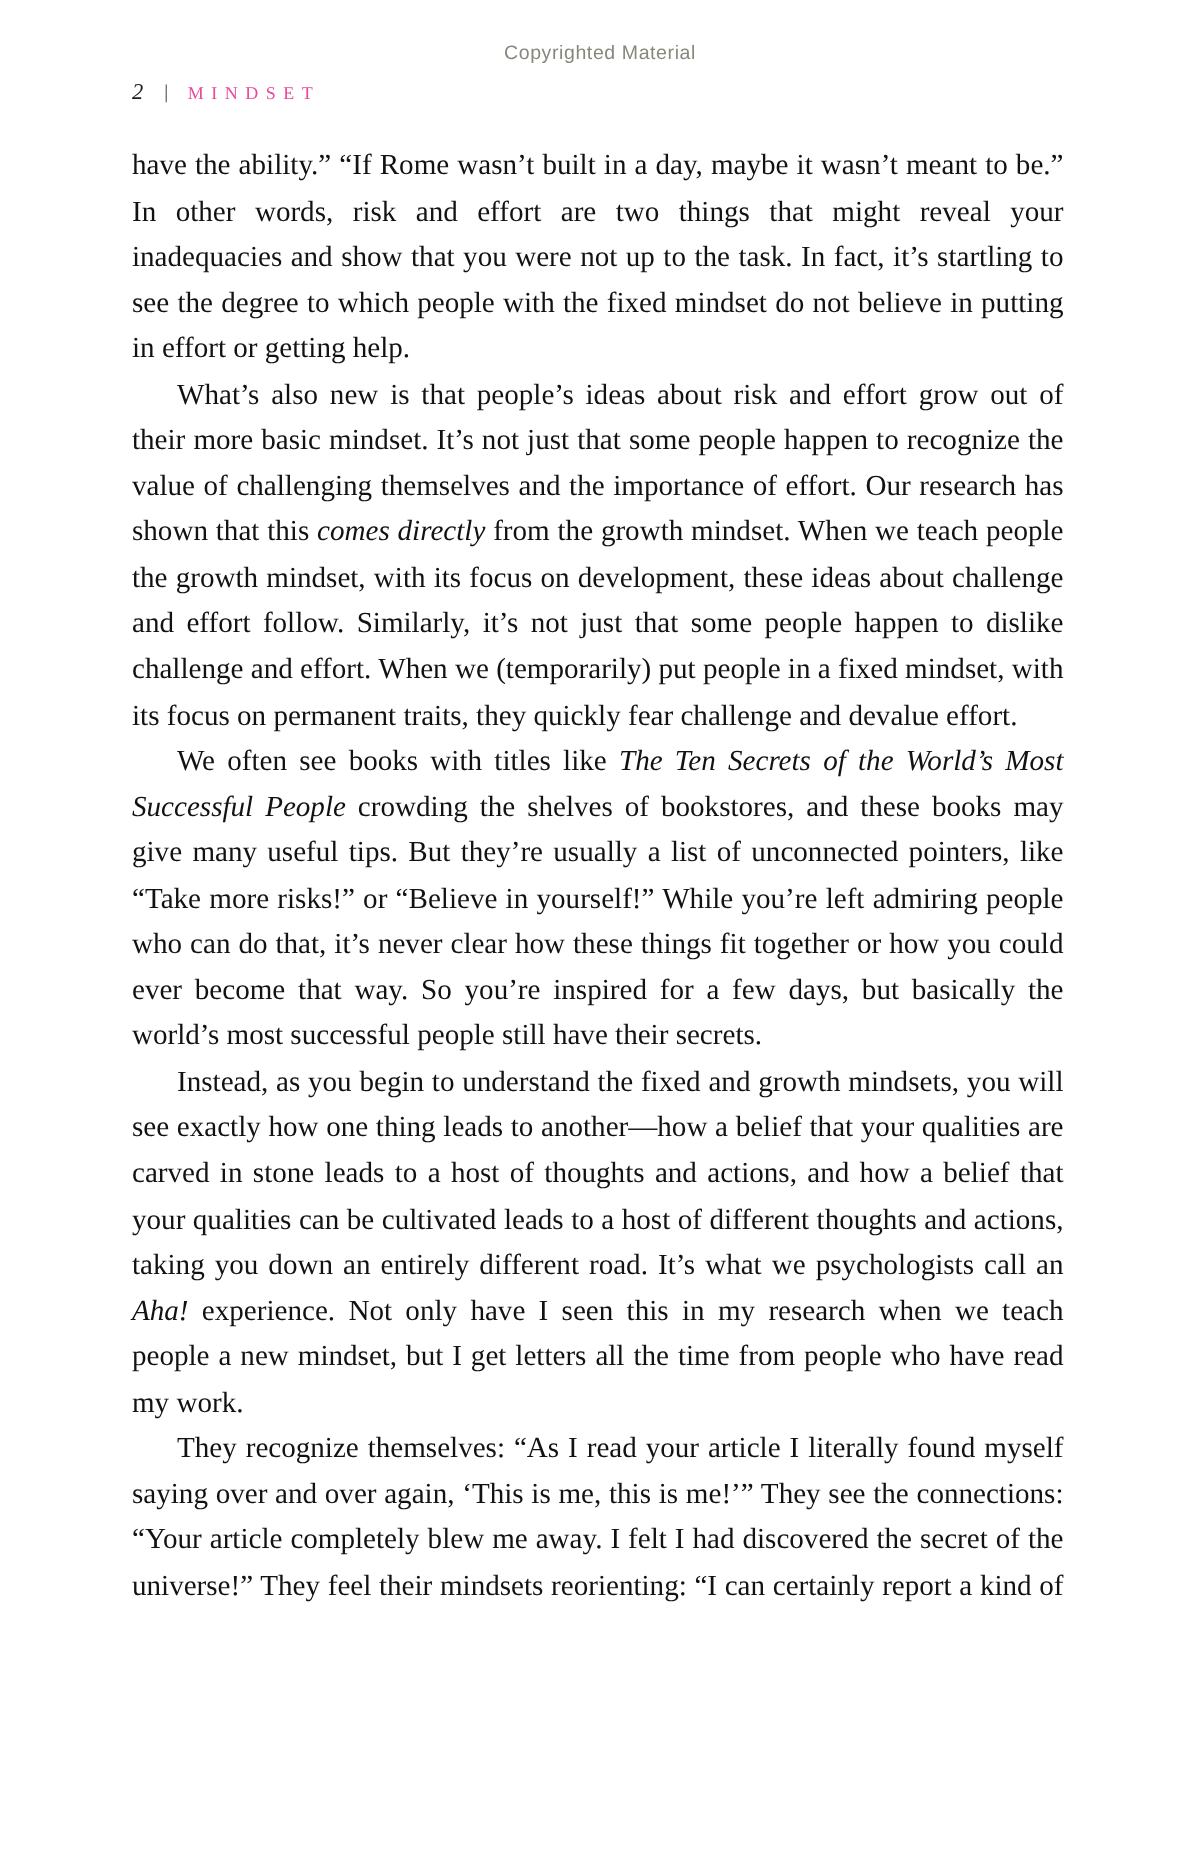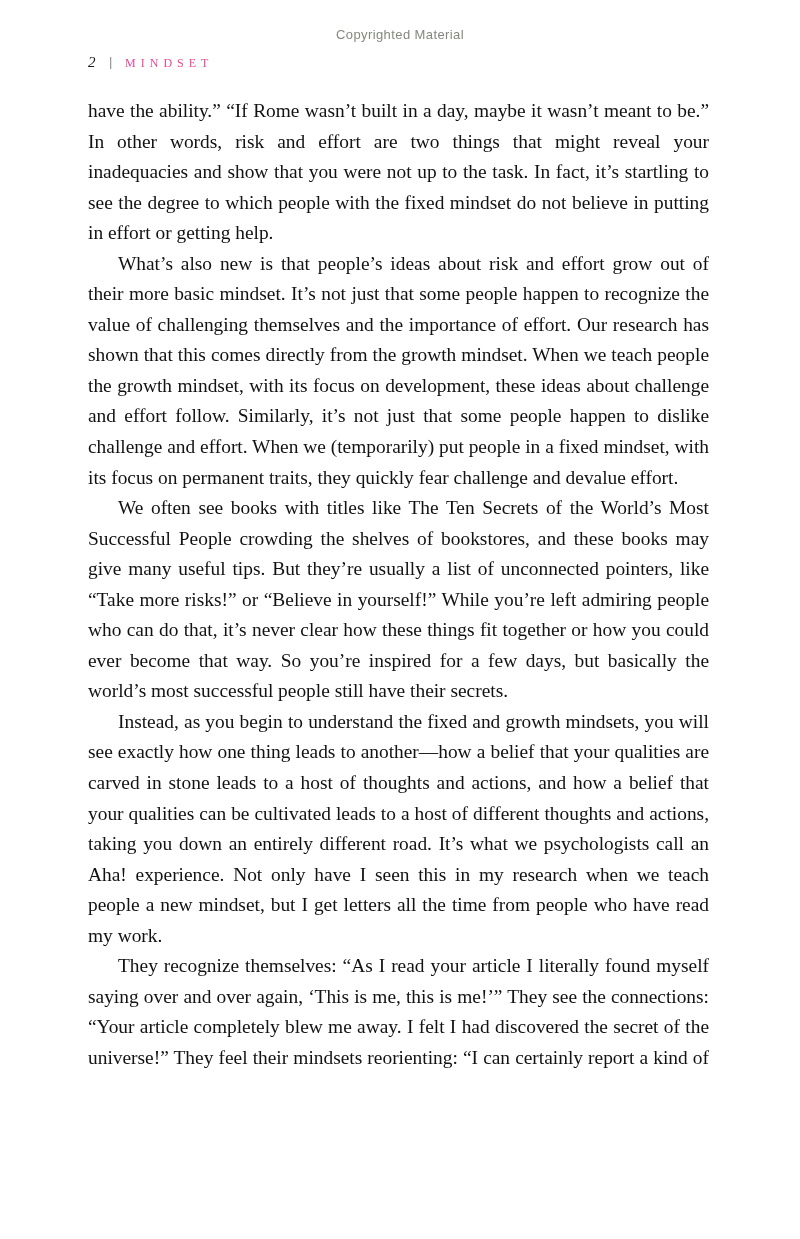--- a/index.html
+++ b/index.html
@@ -64,20 +64,21 @@
     text-justify: inter-word;
   }
   .para {
     margin: 0;
     padding: 0;
   }
   .para.indent {
     text-indent: 30px;
   }
   .italic {
+    font-style: italic;
   }
 </style>
 </head>
 <body>
 
 <div class="page">
 
   <div class="copyright-notice top">Copyrighted Material</div>
 
   <div class="running-header">

